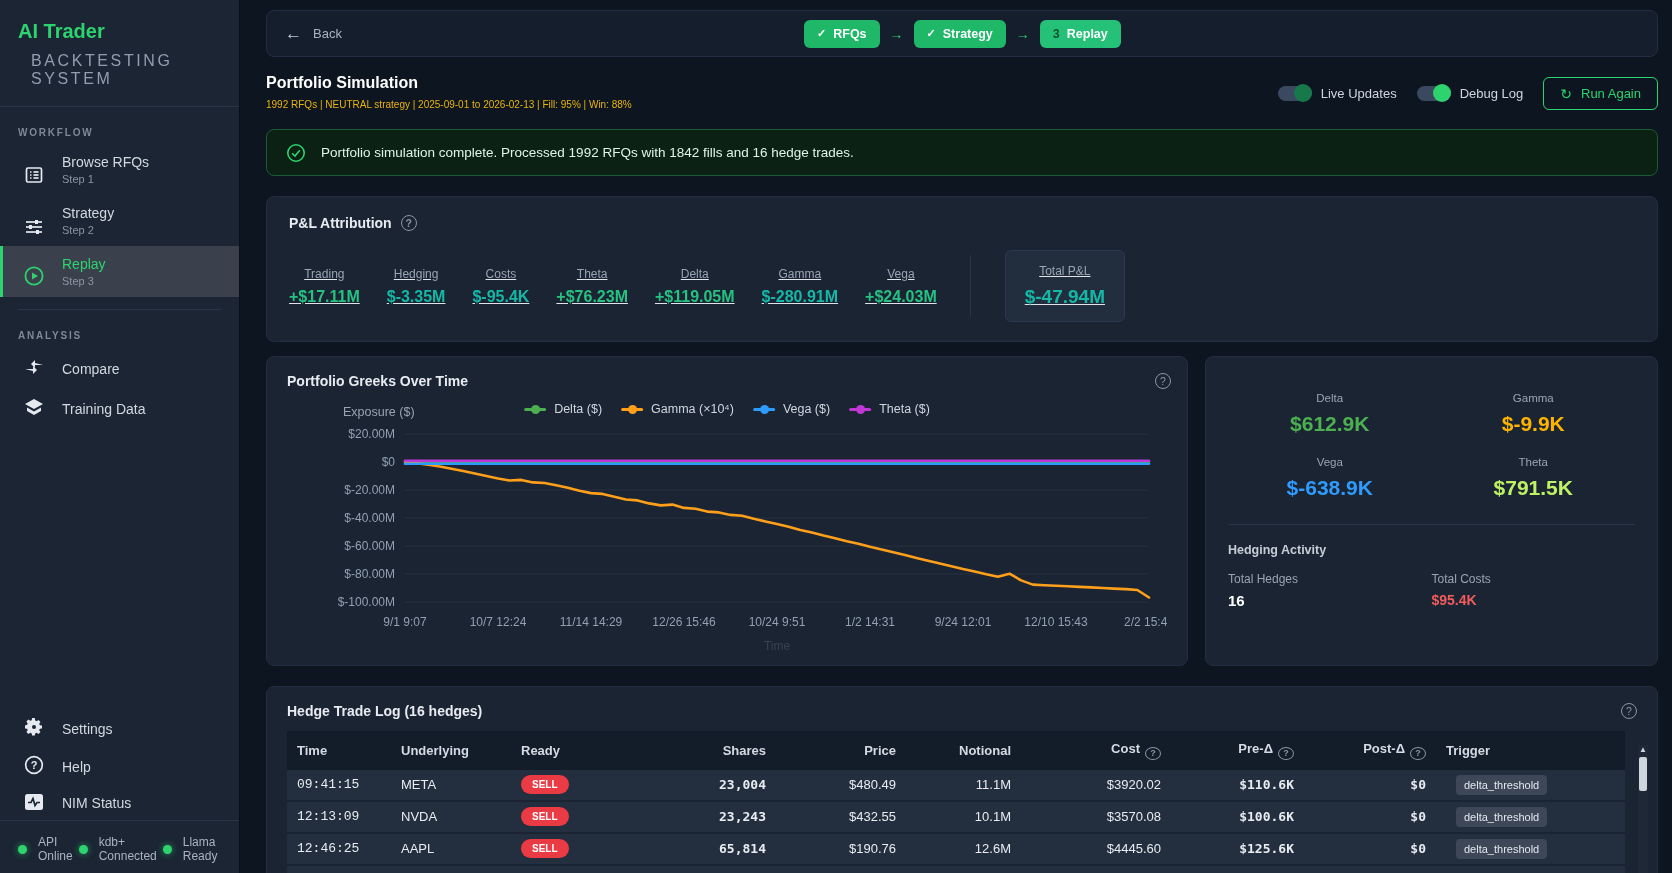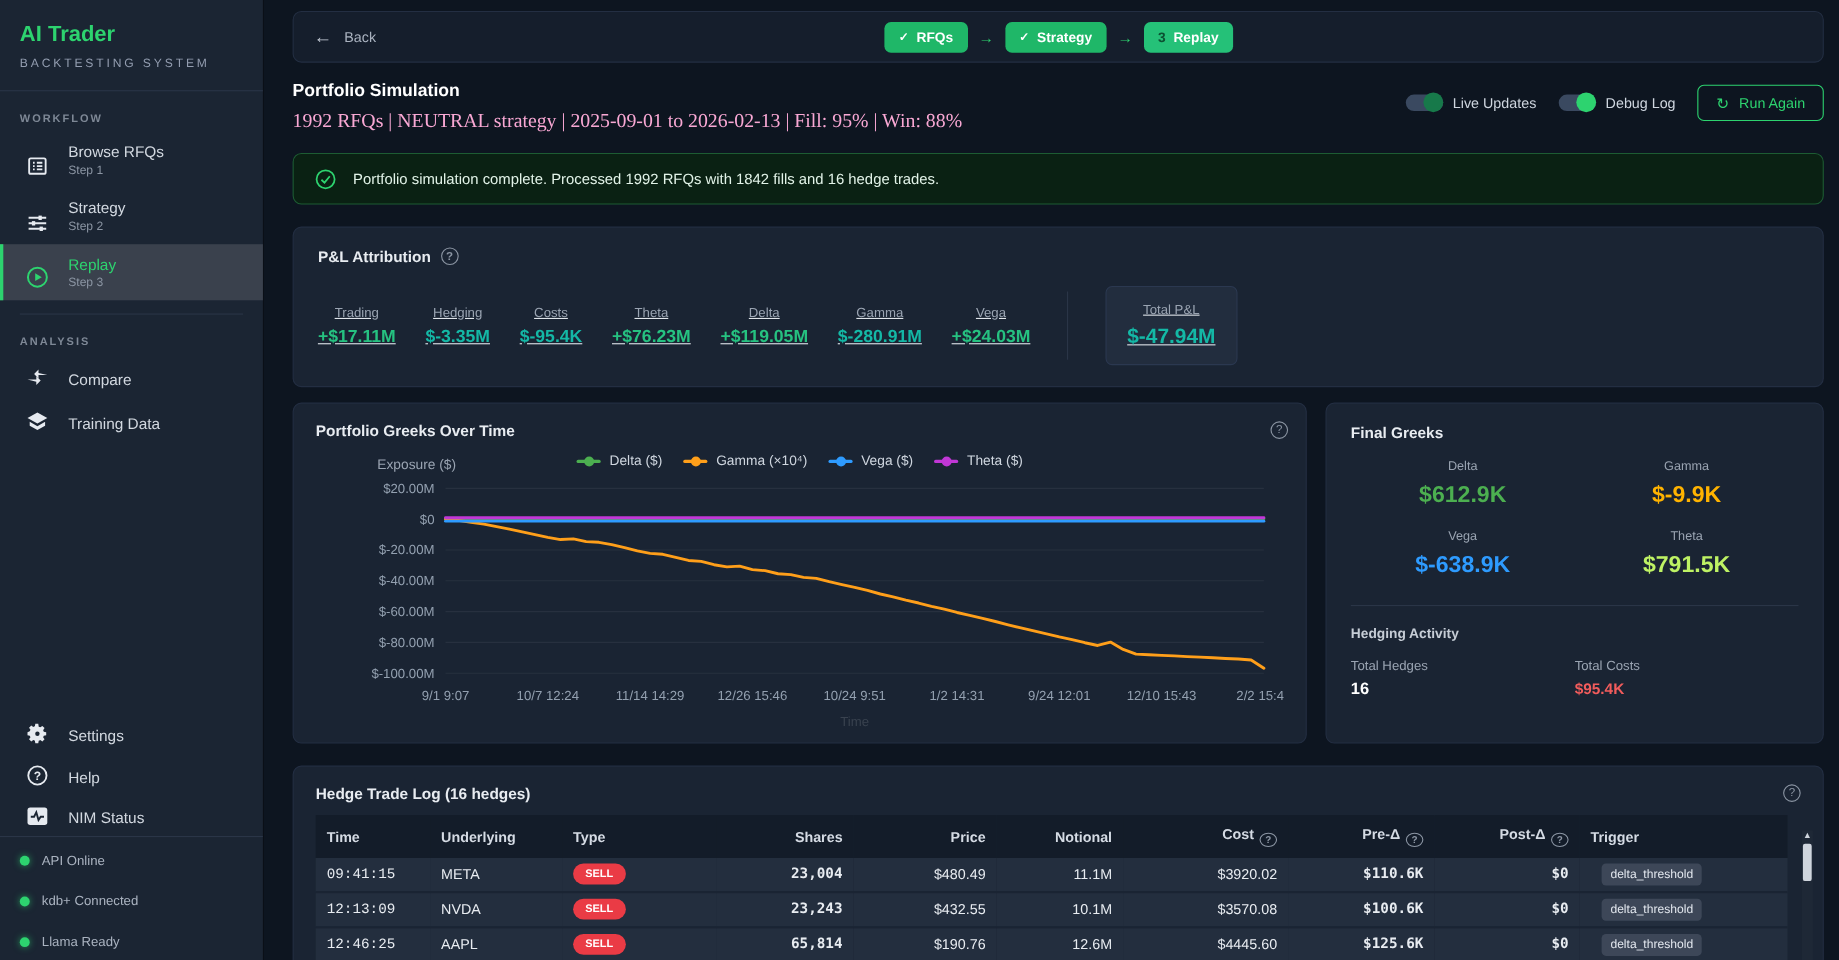--- a/index.html
+++ b/index.html
@@ -4,54 +4,54 @@
 <style>
   * { box-sizing: border-box; margin: 0; padding: 0; }
   html,body { width:1672px; height:873px; overflow:hidden; background:#0d1520;
     font-family:"Liberation Sans", sans-serif; color:#dfe4ea; position:relative; }
 
   
   .sidebar { position:absolute; left:0; top:0; width:240px; height:873px;
     background:#1b2533; border-right:1px solid #0a0f17; display:flex; flex-direction:column; z-index:5;}
   .logo-block { padding:20px 18px 18px; border-bottom:1px solid #2a3547; }
   .logo { color:#2dd36f; font-size:20px; font-weight:bold; }
-  .logo-sub { margin-top:9px; color:#939db0; font-size:11px; letter-spacing:2.6px; }
+  .logo-sub { margin-top:9px; color:#939db0; font-size:16px; letter-spacing:2.6px;margin-left:13px; }
   .nav { padding-top:12px; }
   .nav-label { padding:8px 18px 6px; font-size:10px; color:#7e8896; letter-spacing:1.8px; font-weight:bold; }
   .nav-item { display:flex; align-items:flex-end; gap:15px; padding:10px 18px; cursor:pointer; border-left:3px solid transparent; }
   .nav-item .ni-icon { width:26px; display:flex; justify-content:center; align-items:center; color:#e6eaf0; flex:0 0 26px;}
   .ni-label { font-size:14px; color:#d2d8e0; }
   .ni-sub { font-size:11px; color:#8b95a3; margin-top:3px; }
   .nav-item.active { background:#3a414d; border-left:3px solid #2dd36f; }
   .nav-item.active .ni-label { color:#2dd36f; }
   .nav-item.active .ni-icon { color:#2dd36f; }
   .sb-divider { height:1px; background:#2a3547; margin:12px 18px; }
   .sb-spacer { flex:1; }
   .nav-item.simple { padding:9px 18px; }
-  .status-block { border-top:1px solid #2a3547; padding:14px 18px 10px; display:flex; flex-direction:column; gap:23px; }
+  .status-block { border-top:1px solid #2a3547; padding:14px 18px 10px; display:flex; gap:6px; }
   .status-item { display:flex; align-items:center; gap:11px; font-size:12px; color:#aab3c0; }
   .dot { width:9px; height:9px; border-radius:50%; background:#2dd36f; box-shadow:0 0 7px rgba(45,211,111,.65); flex:0 0 9px;}
 
   
   .main { position:absolute; left:240px; top:0; width:1432px; height:873px; padding:10px 14px 0 26px; }
   .topbar { position:relative; height:47px; background:#151e2c; border:1px solid #232e42; border-radius:8px;
     display:flex; align-items:center; padding:0 18px; }
   .back { display:flex; gap:11px; color:#aab3c0; font-size:13px; align-items:center; cursor:pointer; }
   .back-arrow { font-size:17px; color:#c4cbd6; line-height:1; }
   .steps { position:absolute; left:537px; top:0; height:100%; display:flex; align-items:center; gap:10px; }
   .step-btn { background:#1fb768; color:#fff; font-size:12.5px; font-weight:bold; padding:7px 13px; border-radius:6px;
     display:flex; gap:7px; align-items:center; cursor:pointer; }
   .step-btn .chk { font-size:11px; }
   .step-btn.current { background:#25c178; }
   .step-num { color:#0c5132; font-weight:bold; }
   .step-arrow { color:#2dd36f; font-size:14px; }
 
   .header-row { display:flex; margin-top:17px; align-items:flex-start; }
   .page-title { font-size:16px; font-weight:bold; color:#fff; }
-  .page-sub { font-size:18px; color:#f9a8d4; margin-top:7px;font-family:Liberation Serif, serif; }
+  .page-sub { font-size:10px; color:#eab308; margin-top:7px; }
   .controls { margin-left:auto; display:flex; align-items:center; gap:20px; margin-top:3px; }
   .toggle { display:flex; align-items:center; gap:9px; font-size:13px; color:#cfd6df; cursor:pointer; }
   .track { width:34px; height:15px; border-radius:8px; background:#3a4960; position:relative; }
   .knob { position:absolute; right:0px; top:-2px; width:18px; height:18px; border-radius:50%; }
   .knob.dim { background:#17794a; }
   .knob.bright { background:#2dd36f; }
   .run-again { border:1px solid #2dd36f; color:#2dd36f; background:transparent; border-radius:6px;
     font-size:13px; padding:8px 16px; display:flex; gap:9px; align-items:center; cursor:pointer; font-family:inherit;}
   .refresh-glyph { font-size:14px; line-height:1; }
 
@@ -396,21 +396,20 @@
           <text x="862" y="206" text-anchor="middle" font-size="12" fill="#93a0b0">2/2 15:42</text>
           <text x="490" y="230" text-anchor="middle" font-size="12" fill="#39424f">Time</text>
           <polyline points="118.0,41.6 862.0,41.6" fill="none" stroke="#4caf50" stroke-width="2.6" stroke-linejoin="round" stroke-linecap="round"></polyline>
           <polyline points="118.0,42.0 129.6,43.1 141.3,44.8 152.9,46.5 164.5,48.7 176.1,51.0 187.8,53.5 199.4,56.0 211.0,58.5 222.6,60.5 234.3,59.9 245.9,62.4 257.5,63.0 269.1,65.2 280.8,67.8 292.4,70.8 304.0,73.1 315.6,73.9 327.3,76.7 338.9,79.5 350.5,80.4 362.1,83.4 373.8,85.4 385.4,84.6 397.0,87.9 408.6,88.8 420.3,91.6 431.9,92.4 443.5,94.9 455.1,95.8 466.8,98.8 478.4,101.4 490.0,103.9 501.6,106.7 513.3,110.0 524.9,112.6 536.5,115.6 548.1,118.2 559.8,121.2 571.4,123.8 583.0,126.8 594.6,129.4 606.3,132.2 617.9,135.0 629.5,138.0 641.1,140.8 652.8,143.6 664.4,146.2 676.0,149.0 687.6,151.5 699.3,154.3 710.9,156.8 722.5,153.7 734.1,160.4 745.8,164.6 757.4,165.2 769.0,165.8 780.6,166.3 792.3,166.9 803.9,167.4 815.5,168.0 827.1,168.6 838.8,169.1 850.4,170.0 862.0,177.5" fill="none" stroke="#ff9f1a" stroke-width="2.6" stroke-linejoin="round" stroke-linecap="round"></polyline>
           <polyline points="118.0,43.8 862.0,43.8" fill="none" stroke="#2e9bff" stroke-width="2.6" stroke-linejoin="round" stroke-linecap="round"></polyline>
           <polyline points="118.0,40.7 862.0,40.7" fill="none" stroke="#c137d6" stroke-width="2.6" stroke-linejoin="round" stroke-linecap="round"></polyline>
         </svg>
     </section>
 
     <section class="card fg-card">
-      <div class="card-title">Final Greeks</div>
       <div class="fg-grid" id="fg-grid">
           <div class="fg-item">
             <div class="fg-label">Delta</div>
             <div class="fg-value" style="color: rgb(76, 175, 80);">$612.9K</div>
           </div>
           <div class="fg-item">
             <div class="fg-label">Gamma</div>
             <div class="fg-value" style="color: rgb(255, 179, 0);">$-9.9K</div>
           </div>
           <div class="fg-item">
@@ -440,21 +439,21 @@
   <section class="card hedge-card">
     <div class="hedge-title-row">
       <div class="card-title">Hedge Trade Log (16 hedges)</div>
       <span class="q-icon">?</span>
     </div>
     <table class="htable">
       <thead>
           <tr id="htable-head">
             <th class="al" style="width: 104px;"><span>Time</span></th>
             <th class="al" style="width: 120px;"><span>Underlying</span></th>
-            <th class="al" style="width: 140px;"><span>Type</span></th>
+            <th class="al" style="width: 140px;"><span>Ready</span></th>
             <th class="ar" style="width: 125px;"><span>Shares</span></th>
             <th class="ar" style="width: 130px;"><span>Price</span></th>
             <th class="ar" style="width: 115px;"><span>Notional</span></th>
             <th class="ar" style="width: 150px;"><span>Cost</span><span class="th-help">
                 <span class="q-icon">?</span>
               </span></th>
             <th class="ar" style="width: 133px;"><span>Pre-Δ</span><span class="th-help">
                 <span class="q-icon">?</span>
               </span></th>
             <th class="ar" style="width: 132px;"><span>Post-Δ</span><span class="th-help">

